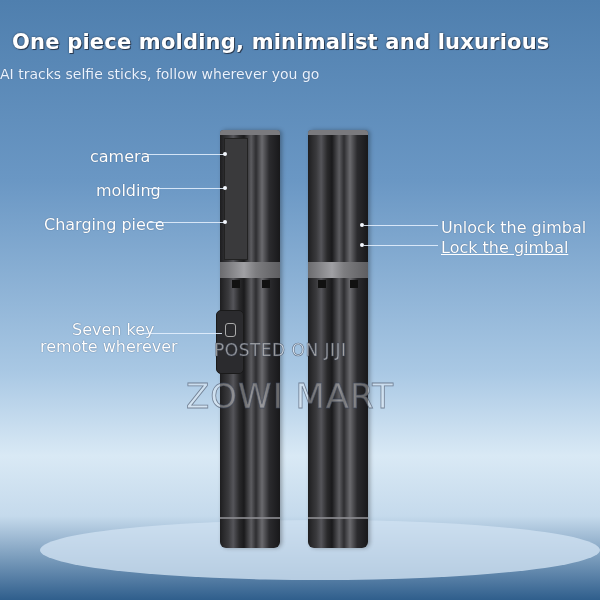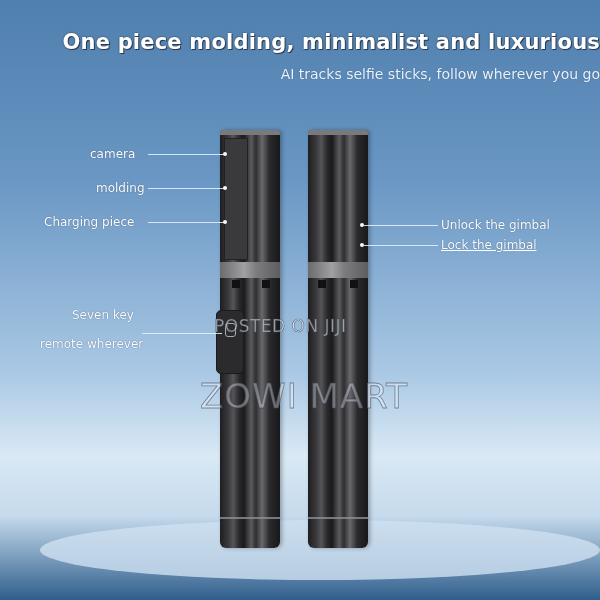--- a/index.html
+++ b/index.html
@@ -2,30 +2,30 @@
 <html><head>
 <meta charset="utf-8">
 <style>
   html, body { margin:0; padding:0; }
   body {
     width:600px; height:600px; overflow:hidden; position:relative;
     font-family: "DejaVu Sans", "Liberation Sans", sans-serif;
     background: linear-gradient(180deg, #4f7fae 0%, #6a97c4 30%, #a9c8e4 62%, #d9e9f5 76%, #c5daec 86%, #2f5e8c 100%);
   }
   .headline {
-    position:absolute; left:12px; right:0; top:30px; text-align:right;
+    position:absolute; left:12px; right:0; top:30px; text-align:left;
     color:#ffffff; font-weight:bold; font-size:21px; letter-spacing:0.2px;
     text-shadow: 1px 1px 0 #2a3b52, 0 0 2px #2a3b52;
   }
   .subline {
-    position:absolute; left:0; right:0; top:66px; text-align:right;
+    position:absolute; left:0; right:0; top:66px; text-align:left;
     color:#eaf3ff; font-size:14px; text-shadow: 0 0 1px #3a5577;
   }
   .label {
-    position:absolute; color:#ffffff; font-size:12px; white-space:nowrap;
+    position:absolute; color:#ffffff; font-size:16px; white-space:nowrap;
     text-shadow: 0 0 1px #2a4a70;
   }
   .line { position:absolute; height:1px; background:#e8f2ff; opacity:0.85; }
   .dot { position:absolute; width:4px; height:4px; border-radius:50%; background:#f4f8ff; }
 
   .stick {
     position:absolute; width:60px; border-radius:4px 4px 6px 6px;
     background: linear-gradient(90deg, #1e1e20 0%, #3a3a3d 14%, #55555a 22%, #2a2a2c 32%, #1a1a1c 40%, #5c5c60 52%, #2e2e31 60%, #6a6a6e 70%, #2b2b2e 82%, #18181a 100%);
     box-shadow: 2px 0 4px rgba(0,0,0,0.3);
   }
@@ -42,26 +42,26 @@
   .remote {
     position:absolute; left:-4px; width:26px; height:62px; background:#2b2b2e;
     border-radius:5px; border:1px solid #1a1a1a;
   }
   .remote .btn { position:absolute; left:8px; top:12px; width:9px; height:12px; border:1px solid #aaa; border-radius:3px; }
   .base-ellipse {
     position:absolute; left:40px; top:520px; width:560px; height:60px;
     border-radius:50%; background:#cfe1f1; opacity:0.8;
   }
   .wm1 {
-    position:absolute; left:214px; top:316px; font-size:17px; color:rgba(255,255,255,0.55);
+    position:absolute; left:214px; top:340px; font-size:17px; color:rgba(255,255,255,0.55);
     -webkit-text-stroke:0.6px rgba(60,70,90,0.7); letter-spacing:0.5px;text-align:center;
   }
   .wm2 {
     position:absolute; left:186px; top:376px; font-size:34px; color:rgba(255,255,255,0.35);
-    -webkit-text-stroke:0.8px rgba(60,70,90,0.6); letter-spacing:1px;margin-left:14px;
+    -webkit-text-stroke:0.8px rgba(60,70,90,0.6); letter-spacing:1px;
   }
 </style>
 </head>
 <body>
 
 <div class="base-ellipse"></div>
 
 <div class="headline">One piece molding, minimalist and luxurious</div>
 <div class="subline">AI tracks selfie sticks, follow wherever you go</div>
 
@@ -98,18 +98,18 @@
 <div class="dot" style="left:223px; top:220px;"></div>
 
 <div class="dot" style="left:360px; top:223px;"></div>
 <div class="line" style="left:364px; top:225px; width:74px;"></div>
 <div class="label" style="left:441px; top:218px;">Unlock the gimbal</div>
 
 <div class="dot" style="left:360px; top:243px;"></div>
 <div class="line" style="left:364px; top:245px; width:74px;"></div>
 <div class="label" style="left:441px; top:238px;text-decoration:underline;">Lock the gimbal</div>
 
-<div class="label" style="left:72px; top:308px;text-align:center;">Seven key</div>
+<div class="label" style="left:72px; top:320px;text-align:center;">Seven key</div>
 <div class="label" style="left:40px; top:337px;">remote wherever</div>
 <div class="line" style="left:142px; top:333px; width:80px;"></div>
 
 <div class="wm1">POSTED ON JIJI</div>
 <div class="wm2">ZOWI MART</div>
 
 </body></html>

